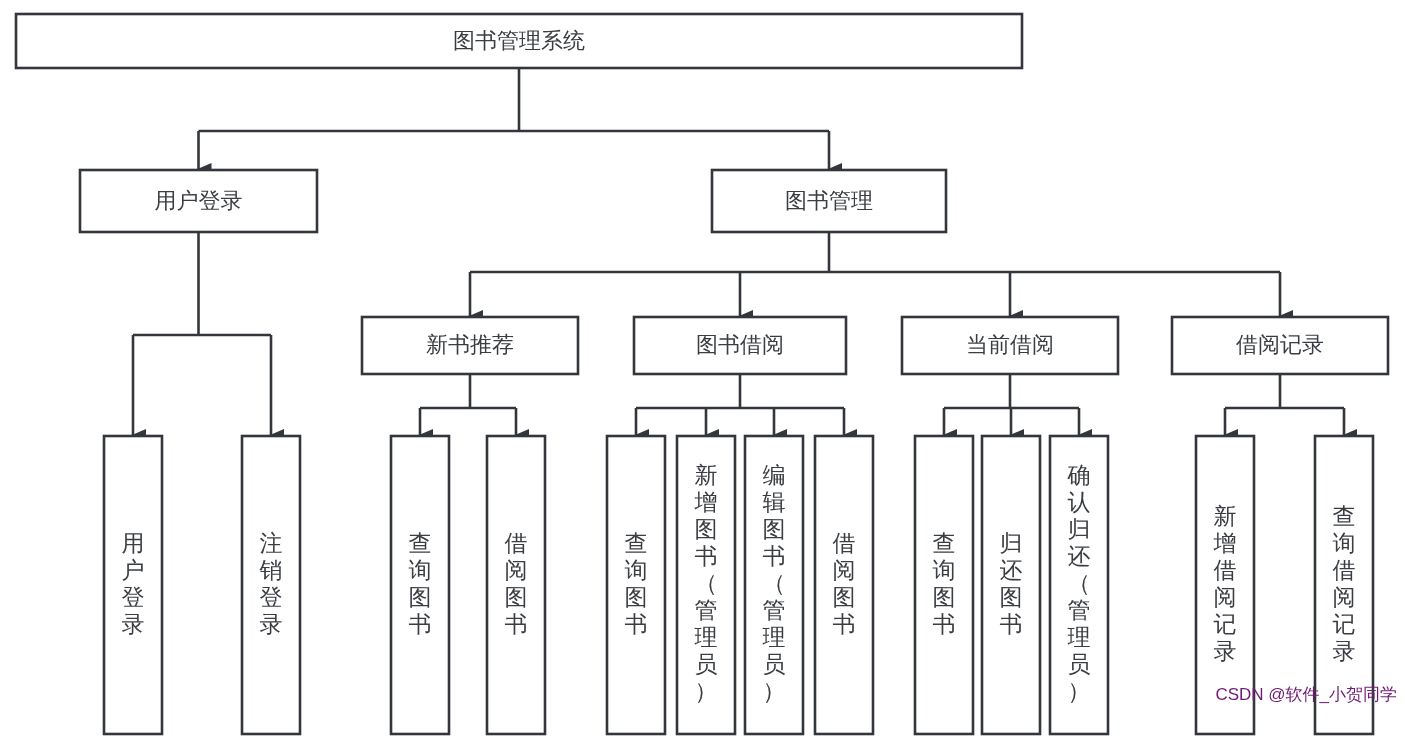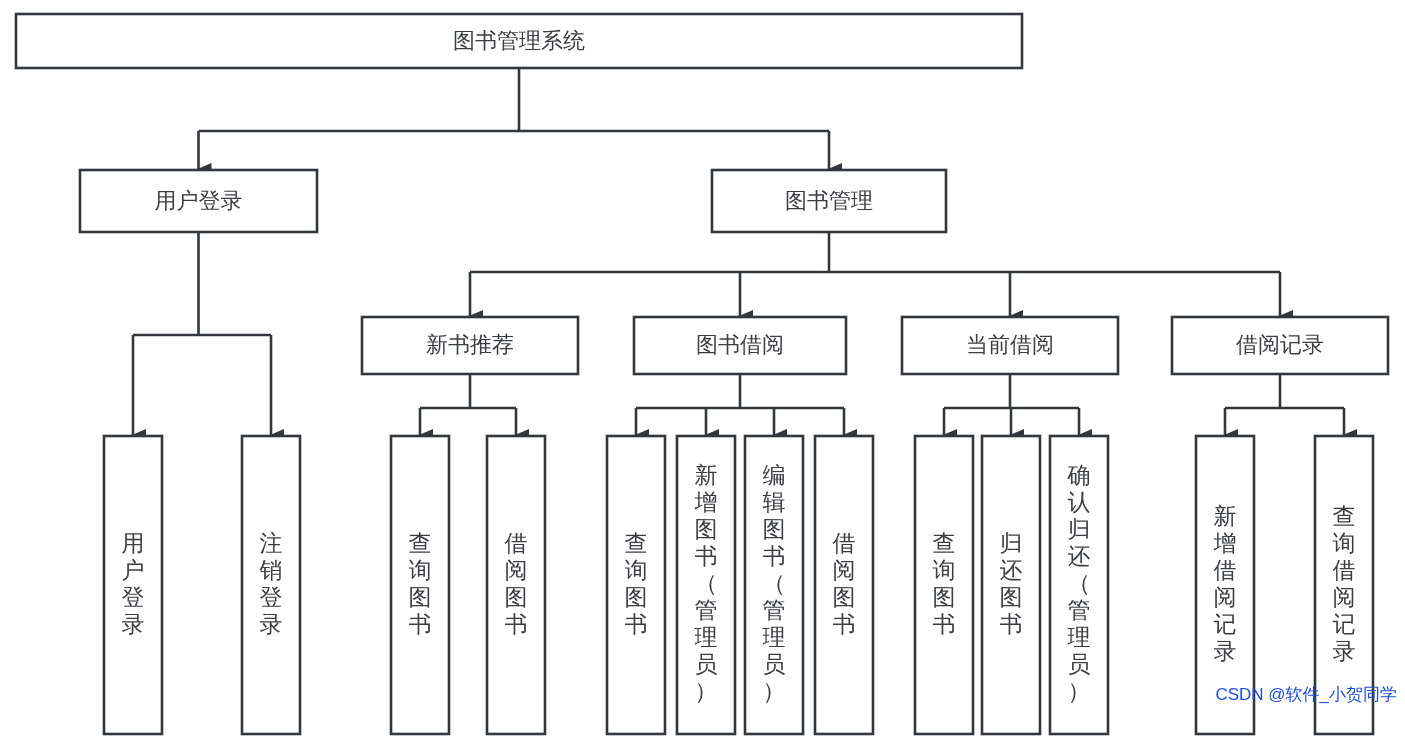--- a/index.html
+++ b/index.html
@@ -44,21 +44,21 @@
     fill: none;
     stroke-linecap: butt;
   }
   .arrow-head { fill: #33363b; }
   .watermark {
     position: absolute;
     right: 8px;
     bottom: 4px;
     font-family: "Liberation Sans", "DejaVu Sans", sans-serif;
     font-size: 17px;
-    color: #1d4ed8;
+    color: #701a75;
     white-space: nowrap;
     user-select: none;
   }
 </style>
 </head>
 <body>
 
 <div id="diagram-root">
   <svg id="tree-svg" viewBox="0 0 1405 747">
     <defs>

